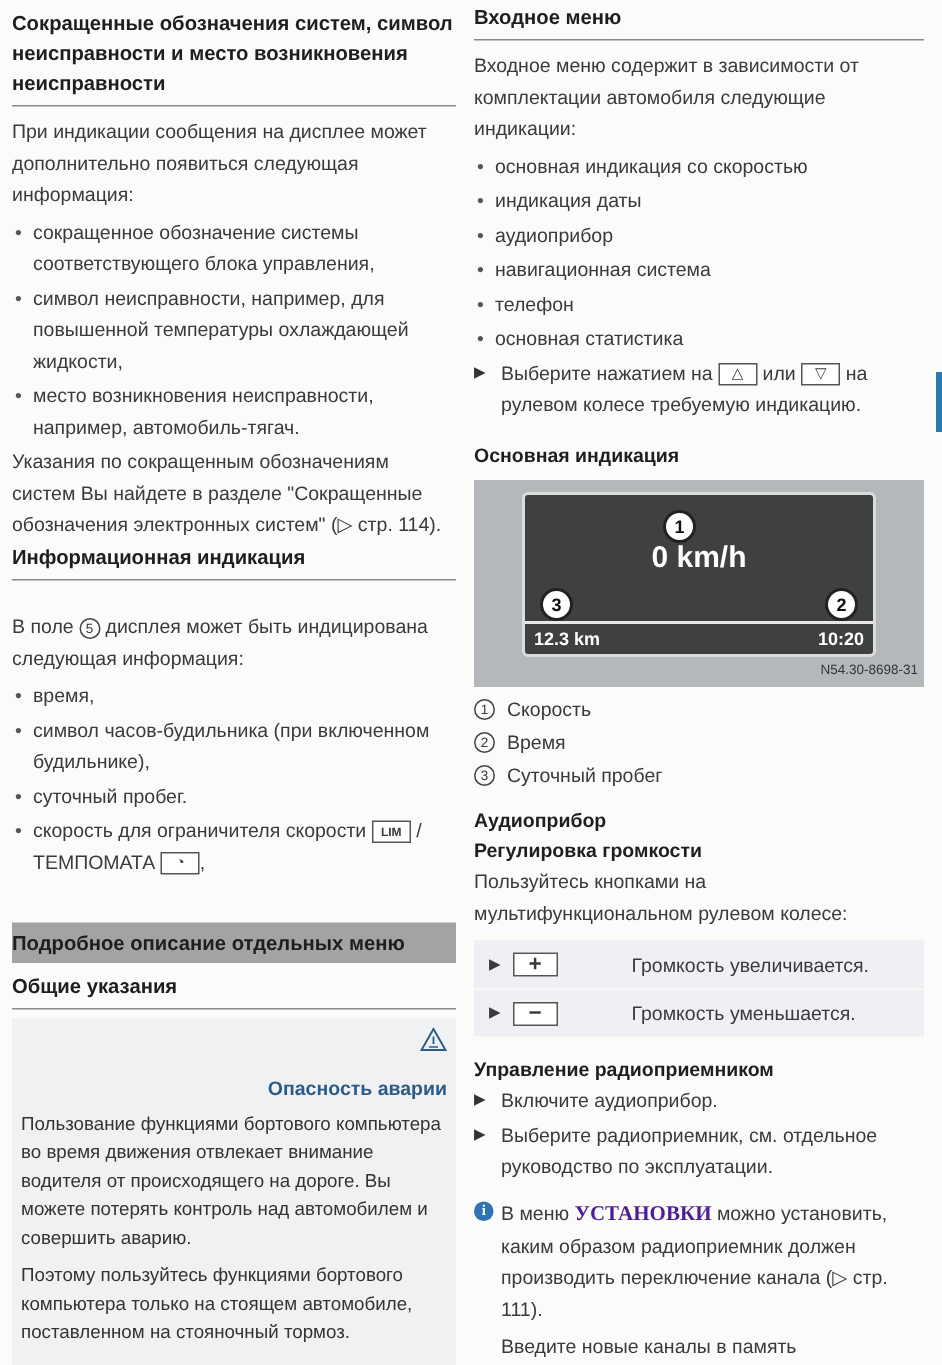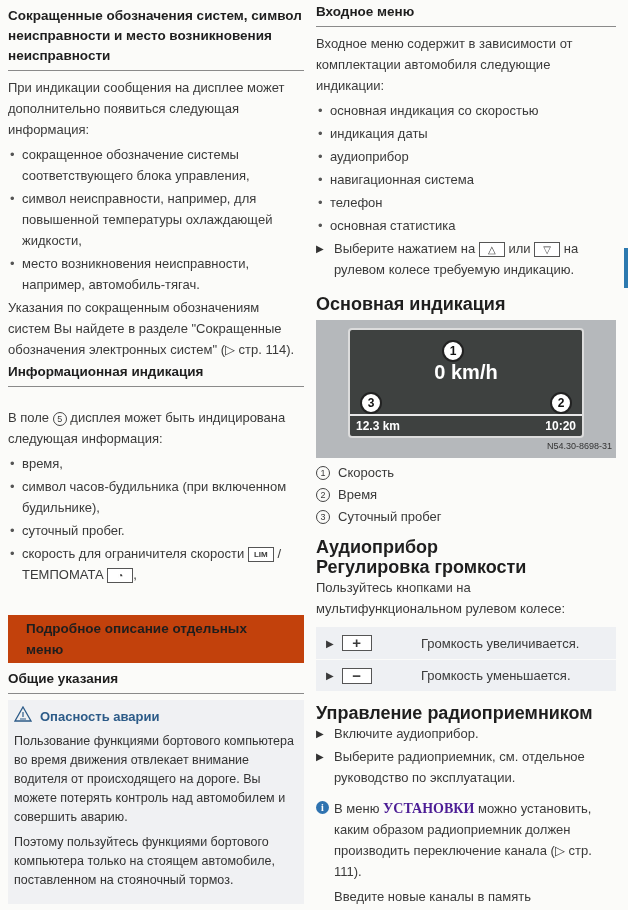--- a/index.html
+++ b/index.html
@@ -2,32 +2,32 @@
 <html><head>
 <meta charset="utf-8">
 <style>
   * { box-sizing: border-box; margin: 0; padding: 0; }
   html, body { width: 628px; height: 910px; overflow: hidden; background: #fbfbf9; }
   body { font-family: "Liberation Sans", sans-serif; color: #3a3a3a; font-size: 13px; line-height: 21px; position: relative; }
   .col { position: absolute; top: 0; }
   .left { left: 8px; width: 296px; }
   .right { left: 316px; width: 300px; }
   h2.sec { font-size: 13.5px; font-weight: bold; color: #1e1e1e; line-height: 20px; padding-bottom: 4px; border-bottom: 1.5px solid #8a8a8a; margin-bottom: 6px; }
-  h3.sub { font-size: 18px; font-weight: bold; color: #1e1e1e; line-height: 20px; }
+  h3.sub { font-size: 13px; font-weight: bold; color: #1e1e1e; line-height: 20px; }
   p { margin-bottom: 2px; }
   ul.bul { list-style: none; margin: 4px 0 2px 0; }
   ul.bul li { position: relative; padding-left: 14px; margin-bottom: 2px; }
   ul.bul li::before { content: "•"; position: absolute; left: 2px; top: 0; color: #555; }
   .step { position: relative; padding-left: 18px; margin-bottom: 2px; }
   .step .arrow { position: absolute; left: 0; top: 0; font-size: 10px; color: #333; }
   .keybox { display: inline-block; border: 1px solid #555; height: 15px; min-width: 26px; line-height: 13px; text-align: center; font-size: 10px; vertical-align: middle; padding: 0 3px; background: #fff; }
   .circ { display: inline-block; width: 14px; height: 14px; border: 1px solid #444; border-radius: 50%; font-size: 9px; line-height: 12px; text-align: center; vertical-align: middle; }
-  .bar-heading { background: #c2410c; padding: 3px 18px; font-weight: bold; font-size: 13.5px; color: #1e1e1e; margin-bottom: 6px; }
+  .bar-heading { background: #a3a3a3; padding: 3px 0; font-weight: bold; font-size: 13.5px; color: #1e1e1e; margin-bottom: 6px; }
   .warn { background: #f0f1f3; padding: 6px 6px 8px 6px; margin: 4px 0 12px 0; }
-  .warn-title { color: #2c5b88; font-weight: bold; font-size: 13px; display: flex; align-items: flex-start; gap: 8px; margin-bottom: 4px; }
+  .warn-title { color: #2c5b88; font-weight: bold; font-size: 13px; display: flex; align-items: flex-end; gap: 8px; margin-bottom: 4px; flex-direction: column; }
   .warn p { color: #333; font-size: 12.5px; line-height: 19px; margin-bottom: 6px; }
   .display-outer { background: #b5b8bb; padding: 8px 32px 16px 32px; margin: 6px 0 4px 0; position: relative; height: 138px; }
   .display-inner { background: #3e4140; border: 2px solid #dcdcdc; border-radius: 4px; height: 110px; position: relative; color: #fff; font-weight: bold; }
   .display-inner .speed { position: absolute; left: 0; right: 0; top: 32px; text-align: center; font-size: 20px; }
   .display-inner .hline { position: absolute; left: 0; right: 0; top: 84px; height: 1.5px; background: #e8e8e8; }
   .display-inner .odo { position: absolute; left: 6px; top: 86px; font-size: 12px; }
   .display-inner .time { position: absolute; right: 6px; top: 86px; font-size: 12px; }
   .callout { position: absolute; width: 22px; height: 22px; border-radius: 50%; background: #fff; color: #111; border: 2px solid #222; font-size: 12px; line-height: 18px; text-align: center; font-weight: bold; }
   .imgcode { position: absolute; right: 4px; bottom: 1px; font-size: 9px; color: #333; }
   .legend-row { display: flex; align-items: center; gap: 8px; margin-bottom: 1px; }

